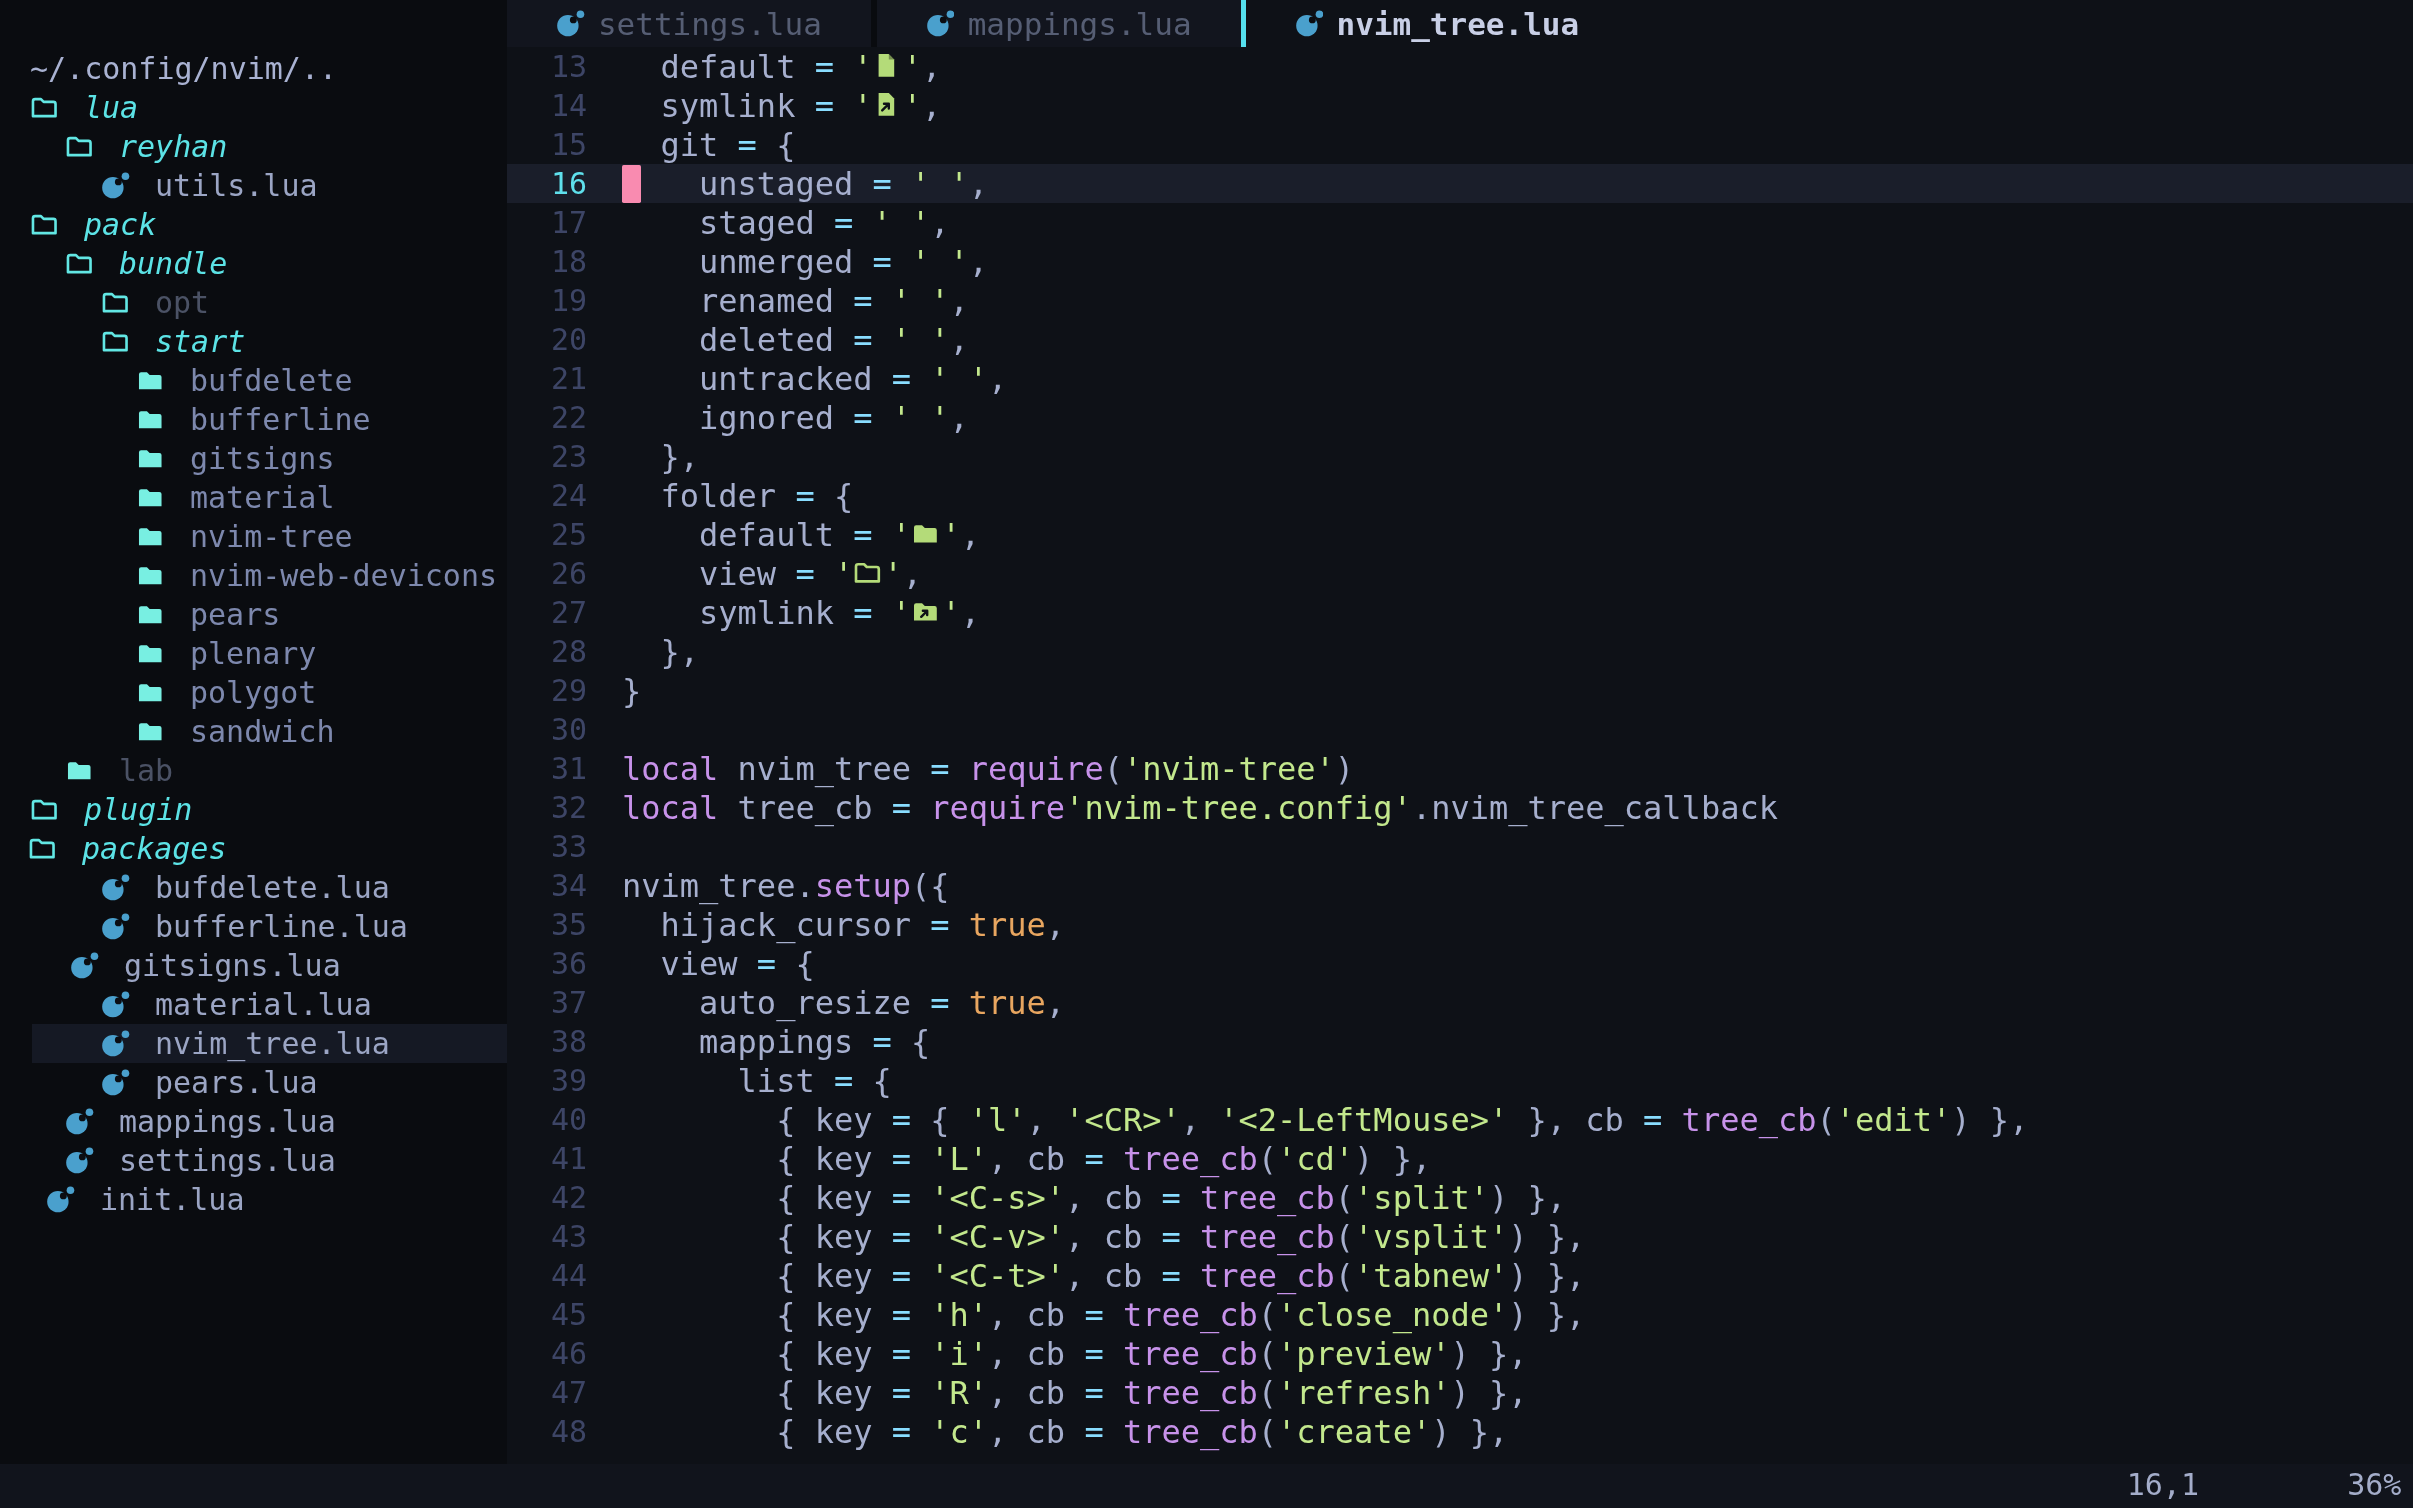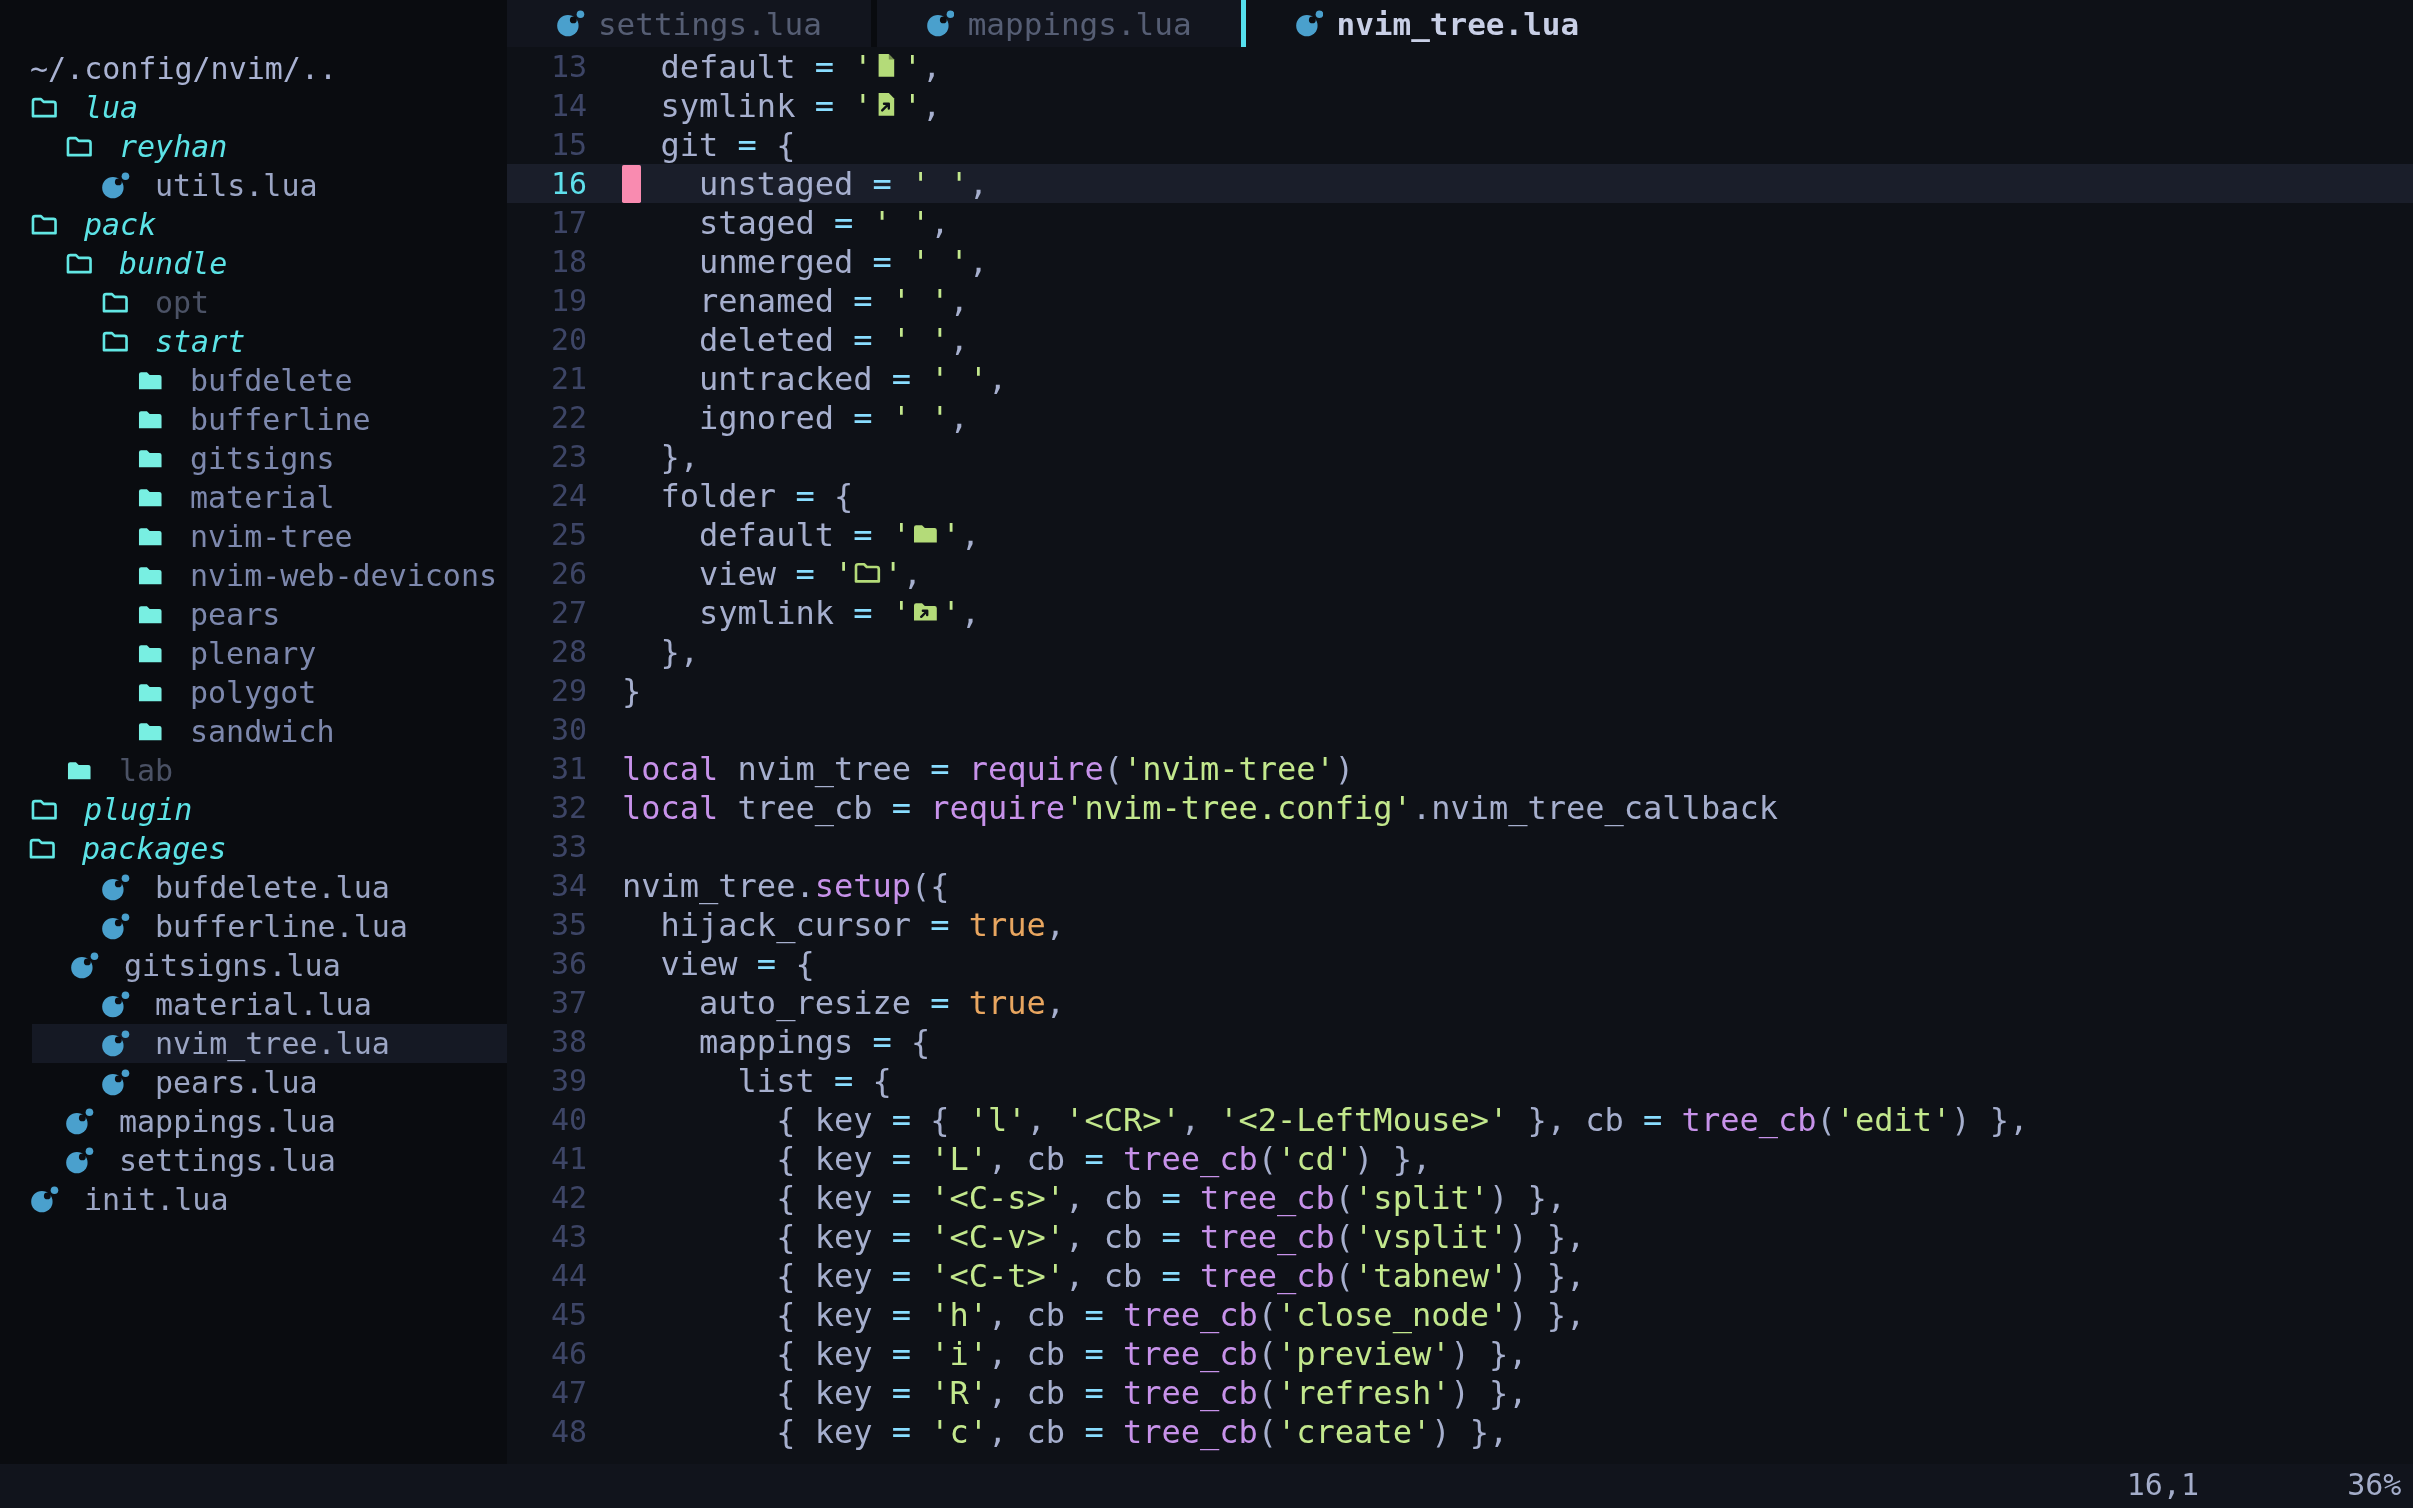--- a/index.html
+++ b/index.html
@@ -184,21 +184,21 @@
           <div class="tree-row" style="padding-left: 65px;"><span class="tree-icon" style="color: var(--lua-blue);"><svg viewBox="0 0 24 24">
                 <circle cx="10" cy="14" r="9" fill="currentColor"></circle>
                 <circle cx="20.6" cy="4.4" r="3.2" fill="currentColor"></circle>
                 <circle cx="14.6" cy="9.2" r="2.9" fill="#0b0d12"></circle>
               </svg></span><span class="lbl-file">mappings.lua</span></div>
           <div class="tree-row" style="padding-left: 65px;"><span class="tree-icon" style="color: var(--lua-blue);"><svg viewBox="0 0 24 24">
                 <circle cx="10" cy="14" r="9" fill="currentColor"></circle>
                 <circle cx="20.6" cy="4.4" r="3.2" fill="currentColor"></circle>
                 <circle cx="14.6" cy="9.2" r="2.9" fill="#0b0d12"></circle>
               </svg></span><span class="lbl-file">settings.lua</span></div>
-          <div class="tree-row" style="padding-left: 30px;"><span class="tree-icon" style="color: var(--lua-blue);"><svg viewBox="0 0 24 24">
+          <div class="tree-row" style="padding-left: 46px;"><span class="tree-icon" style="color: var(--lua-blue);"><svg viewBox="0 0 24 24">
                 <circle cx="10" cy="14" r="9" fill="currentColor"></circle>
                 <circle cx="20.6" cy="4.4" r="3.2" fill="currentColor"></circle>
                 <circle cx="14.6" cy="9.2" r="2.9" fill="#0b0d12"></circle>
               </svg></span><span class="lbl-file">init.lua</span></div>
         </div>
     </div>
 
     <div class="main">
       <div class="tabbar" id="tabbar">
           <div class="tab">

